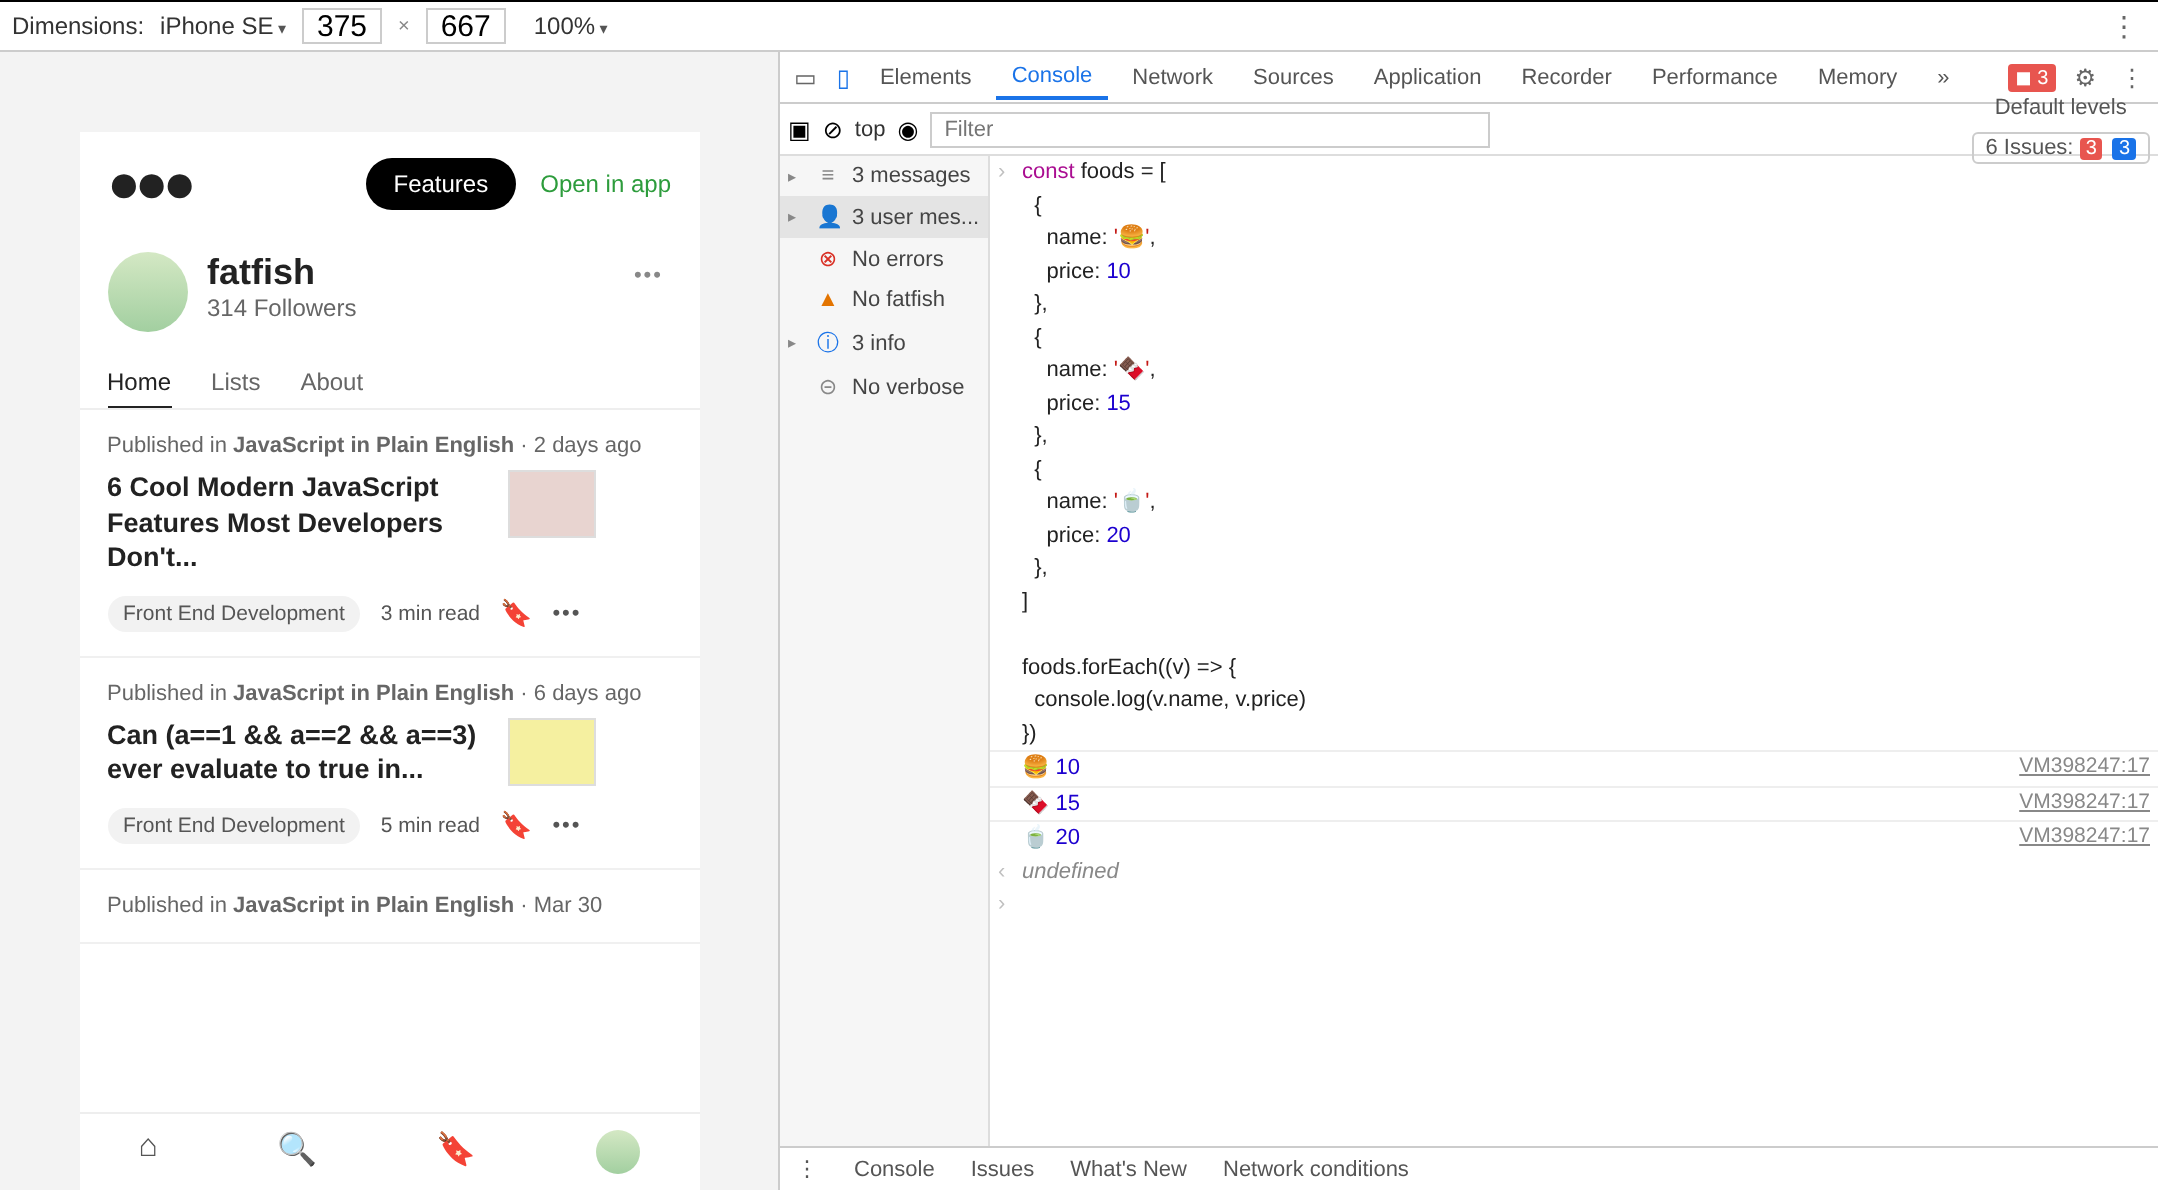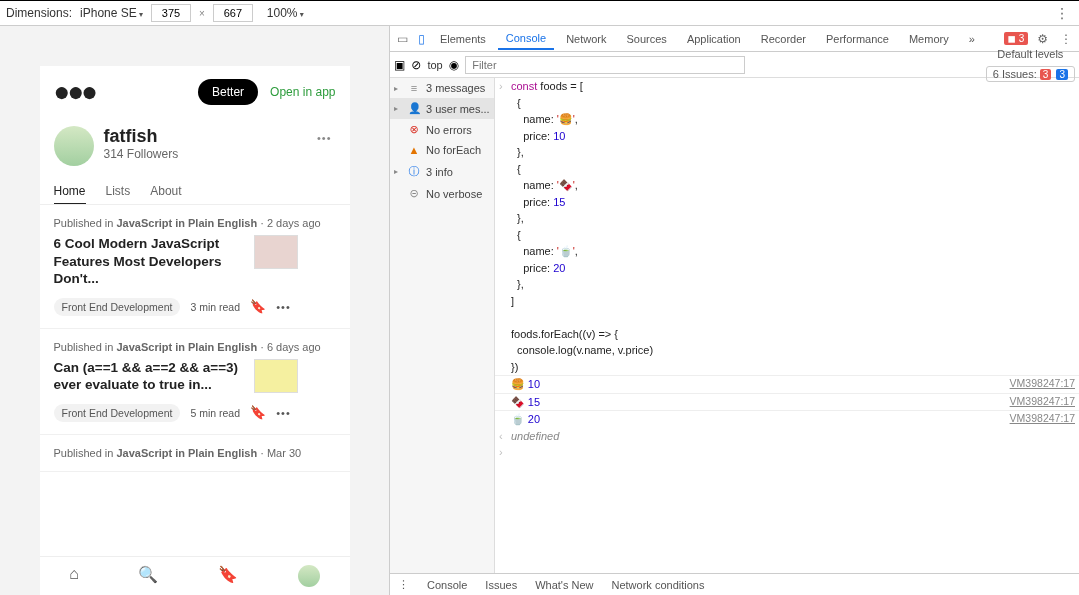--- a/index.html
+++ b/index.html
@@ -1,21 +1,21 @@
 <!DOCTYPE html>
 <html><head>
 <meta charset="utf-8">
 <style>
 * { box-sizing: border-box; margin: 0; padding: 0; font-family: -apple-system, Helvetica, Arial, sans-serif; }
 body { width: 1079px; height: 595px; overflow: hidden; background: #fff; font-size: 12px; }
 
 
 .device-bar { height: 26px; border-top: 1px solid #000; border-bottom: 1px solid #ccc; display: flex; align-items: center; padding: 0 6px; gap: 8px; color: #333; }
 .device-bar .dropdown-caret::after { content: " ▾"; color: #555; font-size: 8px; }
-.device-bar input { width: 40px; height: 18px; text-align: center; border: 1px solid #ccc; font-size: 11px; }
+.device-bar input { width: 40px; height: 18px; text-align: center; border: 1px solid #ccc; font-size: 15px; }
 .device-bar .x { font-size: 10px; color: #888; }
 .device-bar .zoom { margin-left: 6px; }
 .device-bar .spacer { flex: 1; }
 .device-bar .kebab { color: #666; font-size: 14px; padding: 0 4px; cursor: pointer; }
 
 
 .main { display: flex; height: 569px; }
 
 
 .viewport-area { width: 389px; background: #f3f3f3; display: flex; justify-content: center; padding-top: 40px; }
@@ -99,21 +99,21 @@
   <span class="spacer"></span>
   <span class="kebab">⋮</span>
 </div>
 
 <div class="main">
 
   <div class="viewport-area">
     <div class="phone">
       <div class="phone-header">
         <span class="logo">●●●</span>
-        <span class="upgrade-btn">Better</span>
+        <span class="upgrade-btn">Features</span>
         <span class="open-app">Open in app</span>
       </div>
       <div class="profile">
         <div class="avatar"></div>
         <div>
           <div class="profile-name">fatfish</div>
           <div class="profile-followers">314 Followers</div>
         </div>
         <span class="profile-menu">•••</span>
       </div>
@@ -213,21 +213,21 @@
             <span>3 user mes...</span>
           </div>
         <div class="item">
             <span class="caret"></span>
             <span class="icon red">⊗</span>
             <span>No errors</span>
           </div>
         <div class="item">
             <span class="caret"></span>
             <span class="icon orange">▲</span>
-            <span>No forEach</span>
+            <span>No fatfish</span>
           </div>
         <div class="item">
             <span class="caret">▸</span>
             <span class="icon blue">ⓘ</span>
             <span>3 info</span>
           </div>
         <div class="item">
             <span class="caret"></span>
             <span class="icon gray">⊝</span>
             <span>No verbose</span>

